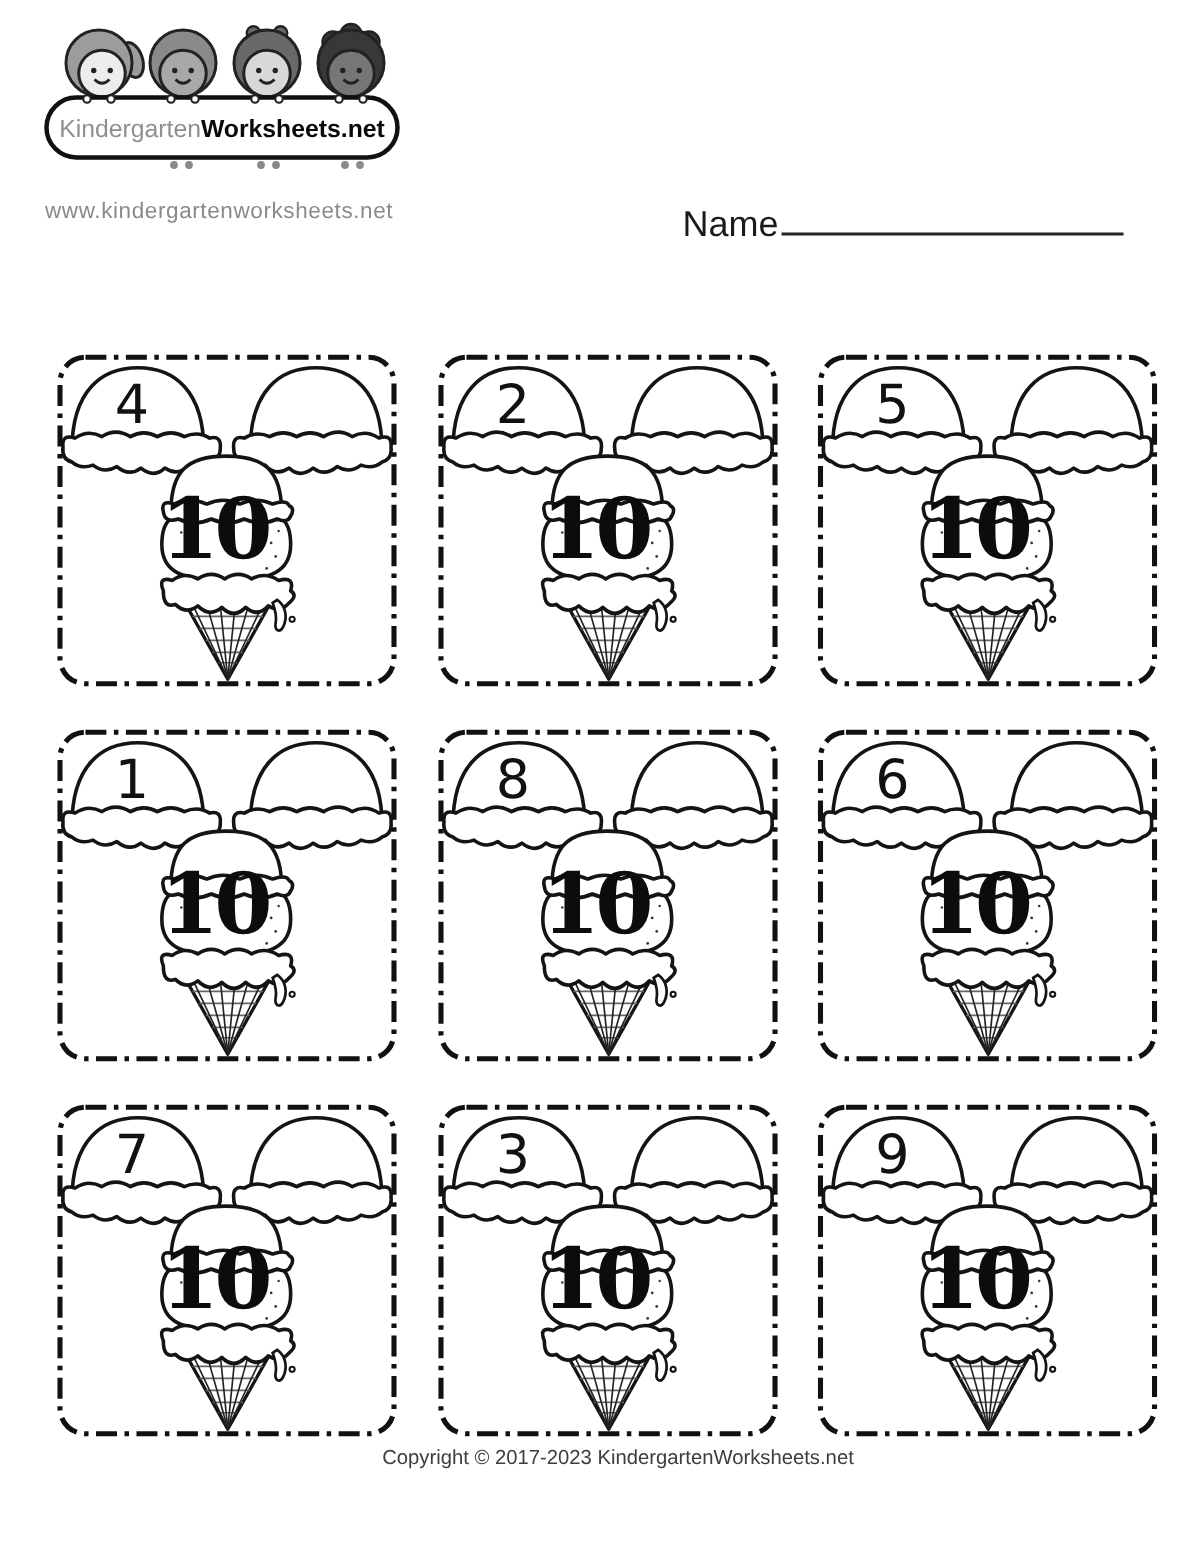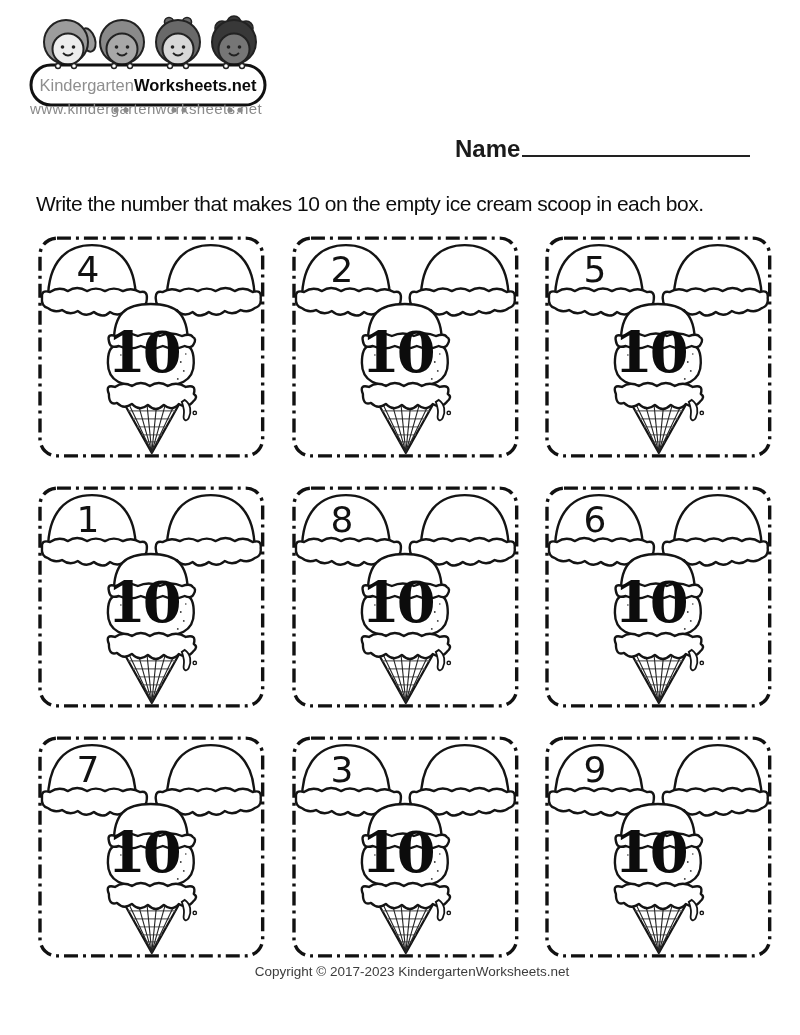--- a/index.html
+++ b/index.html
@@ -1,24 +1,24 @@
 <!DOCTYPE html>
 <html><head>
 <meta charset="utf-8">
 <style>
   html,body{margin:0;padding:0;background:#fff;}
   .page{position:relative;width:800px;height:1035px;background:#fff;overflow:hidden;
         font-family:"Liberation Sans",sans-serif;color:#111;}
 
   
   .logo{position:absolute;left:28px;top:12px;width:242px;height:104px;}
-  .www{position:absolute;left:30px;top:100px;font-size:15px;color:#8a8a8a;letter-spacing:.4px;}
+  .www{position:absolute;left:30px;top:132px;font-size:15px;color:#8a8a8a;letter-spacing:.4px;}
   .title{position:absolute;left:288px;top:30px;width:470px;font-size:38px;font-weight:400;
          color:#1a1a1a;letter-spacing:.5px;white-space:nowrap;}
-  .name-row{position:absolute;left:455px;top:131px;font-size:24px;color:#1a1a1a;font-weight:bold;}
+  .name-row{position:absolute;left:455px;top:131px;font-size:24px;color:#1a1a1a;}
   .name-line{display:inline-block;width:228px;height:24px;border-bottom:2px solid #222;
              vertical-align:baseline;margin-left:2px;}
 
   .instruction{position:absolute;left:36px;top:192px;width:750px;font-size:21px;
                letter-spacing:-0.5px;color:#0d0d0d;white-space:nowrap;}
 
   
   .grid{position:absolute;left:35px;top:234px;width:740px;
         display:grid;grid-template-columns:repeat(3,1fr);column-gap:21px;row-gap:24px;}
   .box{width:100%;height:226px;display:block;}
@@ -166,21 +166,20 @@
     <text class="banner-text" x="120" y="79"><tspan class="banner-gray">Kindergarten</tspan><tspan class="banner-black">Worksheets.net</tspan></text>
   </svg>
 
   <div class="www">www.kindergartenworksheets.net</div>
 
 
   <div class="name-row">
     <span>Name</span><span class="name-line"></span>
   </div>
 
-  <p class="instruction" style="margin:0;">Write the number that makes 10 on the empty ice cream scoop in each box.</p>
 
   <div class="grid">
     <svg class="box" viewBox="0 0 233 226">
       <use href="#icecream-art"></use>
       <text class="scoop-num" x="53" y="48">4</text>
       <text class="cone-num" x="108" y="138">10</text>
     </svg>
     <svg class="box" viewBox="0 0 233 226">
       <use href="#icecream-art"></use>
       <text class="scoop-num" x="53" y="48">2</text>

